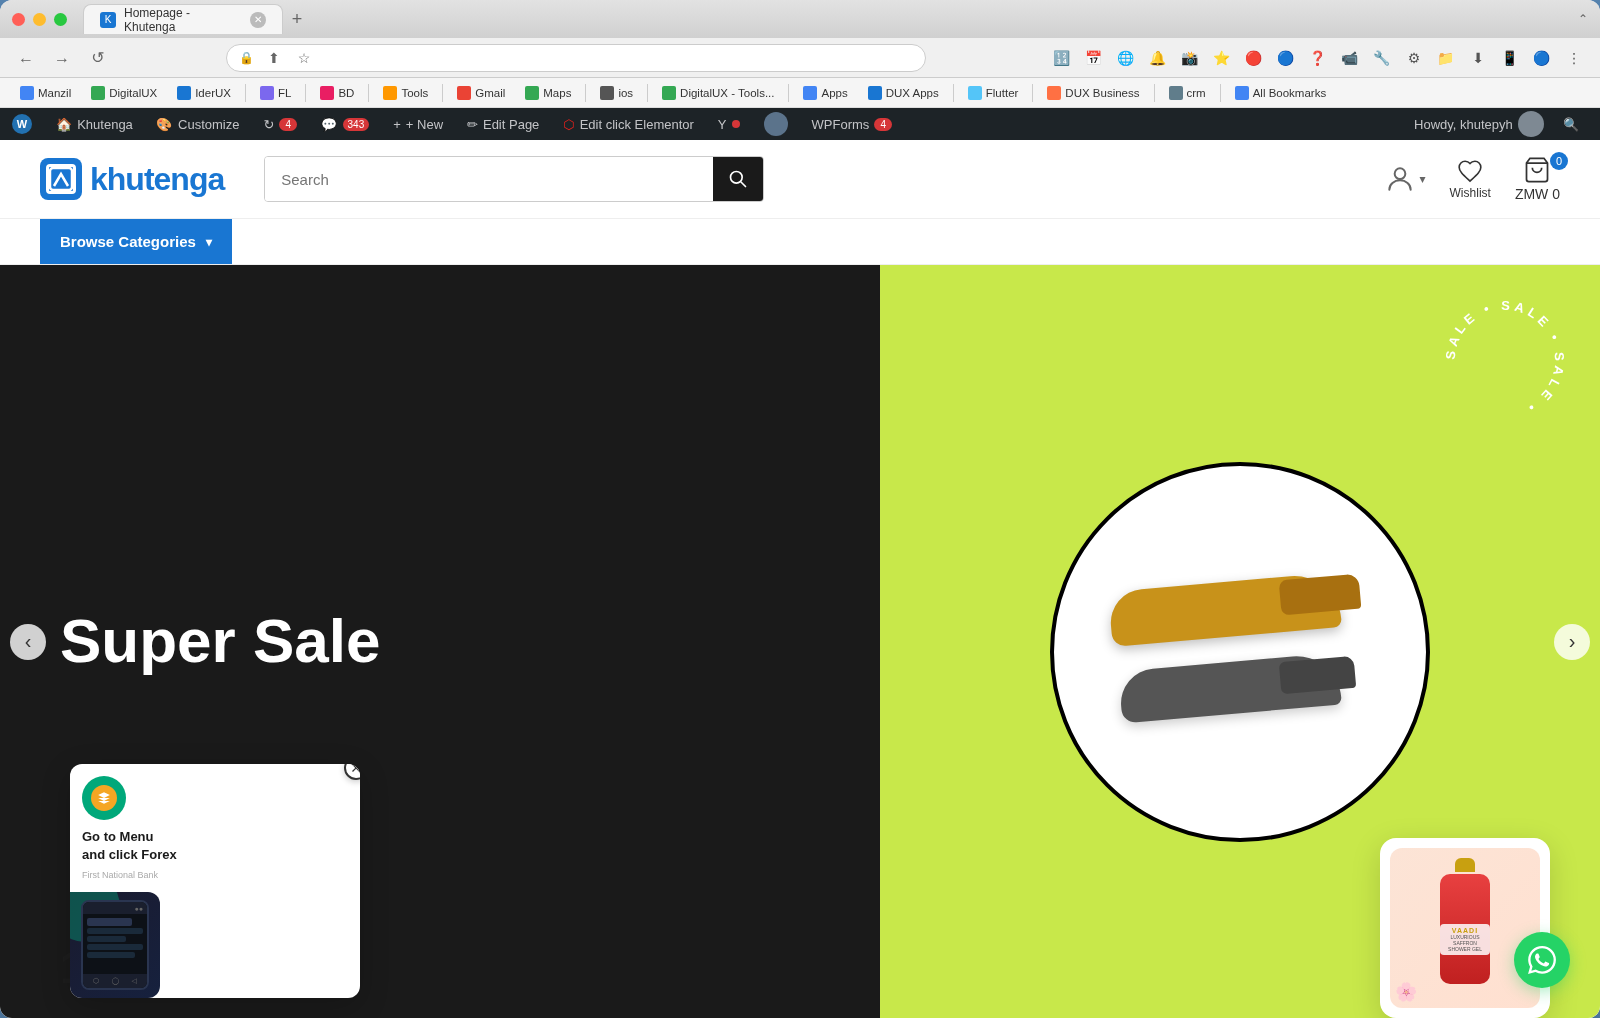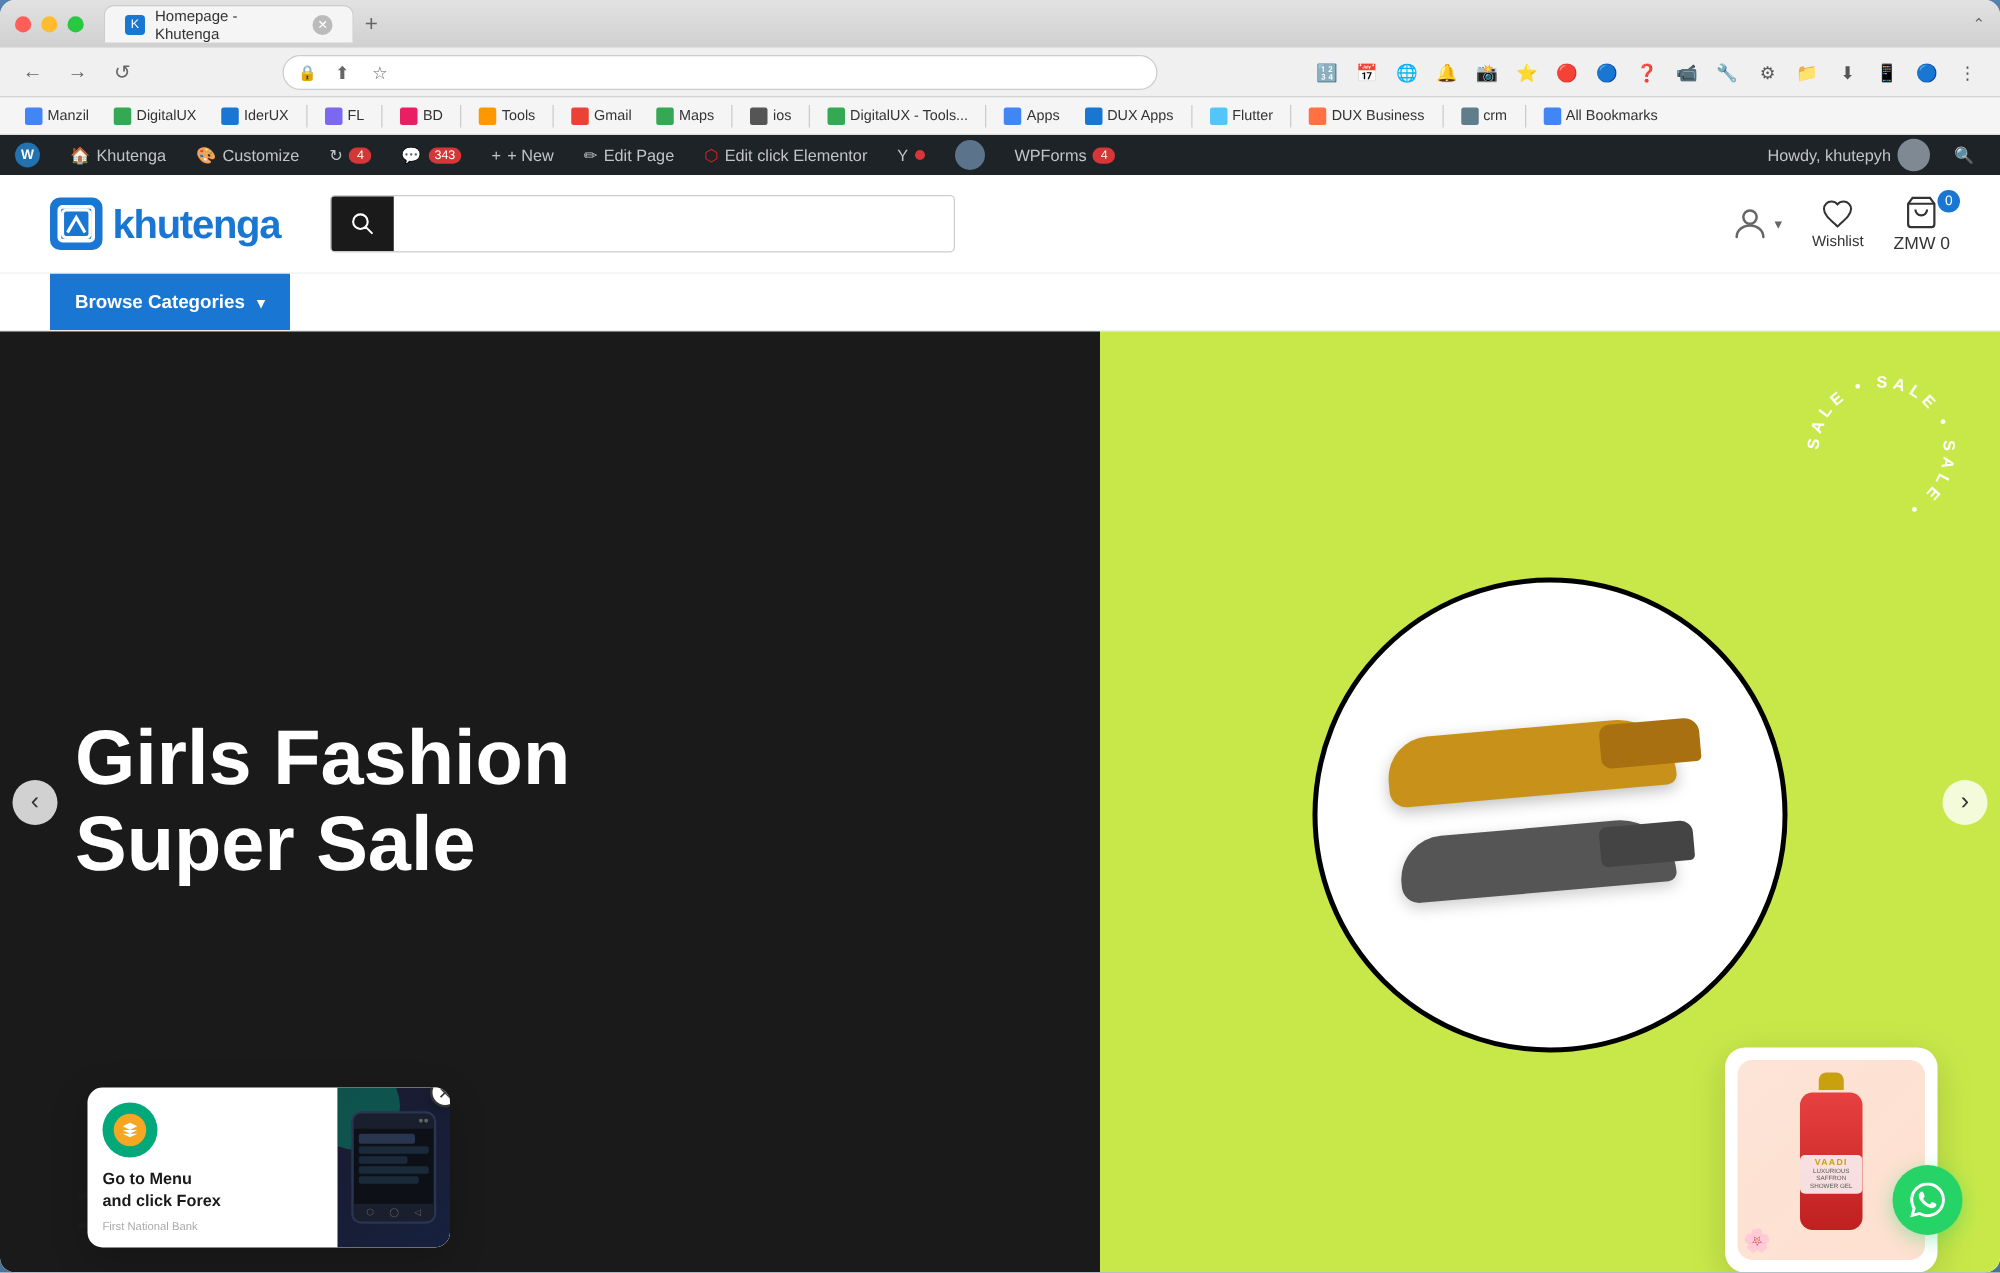--- a/index.html
+++ b/index.html
@@ -299,20 +299,21 @@
           <svg width="30" height="30" viewBox="0 0 30 30" fill="none" xmlns="http://www.w3.org/2000/svg">
             <rect x="4" y="4" width="22" height="22" rx="3" stroke="white" stroke-width="2.5" fill="none"></rect>
             <path d="M8 22 L15 10 L22 22" stroke="white" stroke-width="2.5" fill="none"></path>
           </svg>
         </div>
         <span class="logo-text">
           <span style="color:#1976d2;">k</span><span>hutenga</span>
         </span>
       </div>
       <div class="search-bar">
+        <input class="search-input" type="text" placeholder="Search" style="">
         <button class="search-btn">
           <svg width="20" height="20" fill="white" viewBox="0 0 24 24">
               <path d="M21 21l-6-6m2-5a7 7 0 11-14 0 7 7 0 0114 0z" stroke="white" stroke-width="2" fill="none" stroke-linecap="round"></path>
             </svg>
         </button>
       </div>
       <div class="header-actions">
         <div class="account-btn">
           <svg width="32" height="32" viewBox="0 0 24 24" fill="none">
               <circle cx="12" cy="8" r="4" stroke="#666" stroke-width="1.5"></circle>
@@ -342,21 +343,20 @@
       <button class="browse-btn">
         <span>Browse Categories</span>
         <span class="browse-chevron">▾</span>
       </button>
     </div>
 
     <div class="hero">
 
       <div class="hero-left">
         <div class="hero-text">
-          <div class="hero-title">Girls Fashion</div>
           <div class="hero-title">Super Sale</div>
         </div>
 
         <button class="slider-arrow left" style="left:10px;top:50%;transform:translateY(-50%);">‹</button>
       </div>
 
       <div class="hero-right">
 
         <div style="position:absolute;top:30px;right:30px;z-index:5;">
           <svg width="130" height="130" viewBox="0 0 130 130">
@@ -409,21 +409,21 @@
               <path d="M17.472 14.382c-.297-.149-1.758-.867-2.03-.967-.273-.099-.471-.148-.67.15-.197.297-.767.966-.94 1.164-.173.199-.347.223-.644.075-.297-.15-1.255-.463-2.39-1.475-.883-.788-1.48-1.761-1.653-2.059-.173-.297-.018-.458.13-.606.134-.133.298-.347.446-.52.149-.174.198-.298.298-.497.099-.198.05-.371-.025-.52-.075-.149-.669-1.612-.916-2.207-.242-.579-.487-.5-.669-.51-.173-.008-.371-.01-.57-.01-.198 0-.52.074-.792.372-.272.297-1.04 1.016-1.04 2.479 0 1.462 1.065 2.875 1.213 3.074.149.198 2.096 3.2 5.077 4.487.709.306 1.262.489 1.694.625.712.227 1.36.195 1.871.118.571-.085 1.758-.719 2.006-1.413.248-.694.248-1.289.173-1.413-.074-.124-.272-.198-.57-.347m-5.421 7.403h-.004a9.87 9.87 0 01-5.031-1.378l-.361-.214-3.741.982.998-3.648-.235-.374a9.86 9.86 0 01-1.51-5.26c.001-5.45 4.436-9.884 9.888-9.884 2.64 0 5.122 1.03 6.988 2.898a9.825 9.825 0 012.893 6.994c-.003 5.45-4.437 9.884-9.885 9.884m8.413-18.297A11.815 11.815 0 0012.05 0C5.495 0 .16 5.335.157 11.892c0 2.096.547 4.142 1.588 5.945L.057 24l6.305-1.654a11.882 11.882 0 005.683 1.448h.005c6.554 0 11.89-5.335 11.893-11.893a11.821 11.821 0 00-3.48-8.413z"></path>
             </svg>
         </div>
       </div>
 
       <div class="popup-ad" style="position:absolute;bottom:20px;left:70px;z-index:25;">
         <div style="position:relative;">
           <div class="popup-close">
             <span>✕</span>
           </div>
-          <div style="display:flex;gap:0;align-items:stretch;">
+          <div style="display:flex;gap:0;align-items:stretch;flex-direction:column;">
             <div style="padding:12px;flex:1;">
               <div style="display:flex;align-items:center;gap:8px;margin-bottom:8px;">
                 <div style="width:44px;height:44px;background:#00a87a;border-radius:50%;display:flex;align-items:center;justify-content:center;flex-shrink:0;">
                   <div style="width:26px;height:26px;background:#f5a623;border-radius:50%;display:flex;align-items:center;justify-content:center;">
                     <svg width="14" height="14" viewBox="0 0 24 24" fill="white">
                         <path d="M12 2L2 7l10 5 10-5-10-5zM2 17l10 5 10-5M2 12l10 5 10-5"></path>
                       </svg>
                   </div>
                 </div>
               </div>

